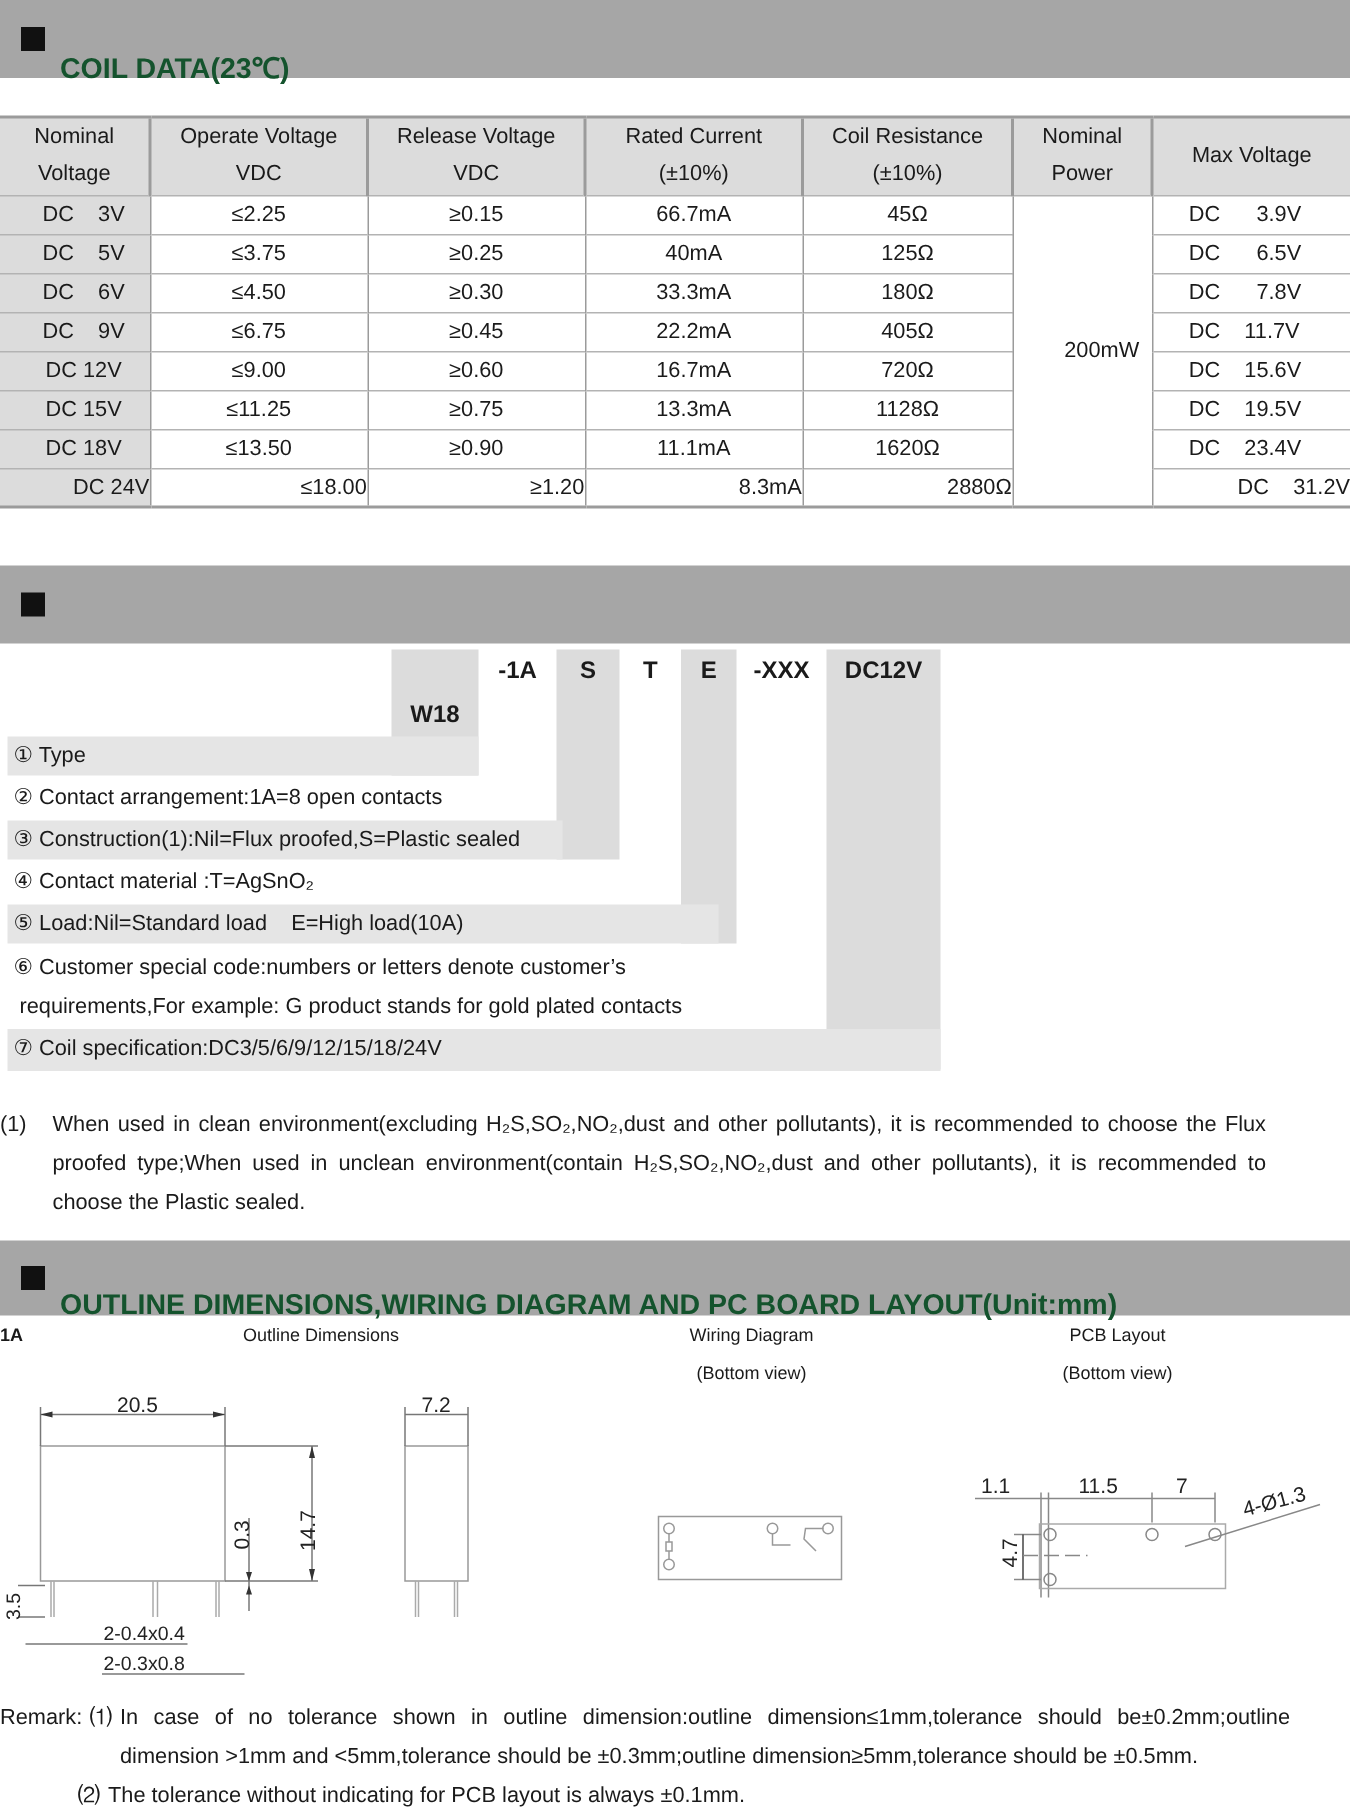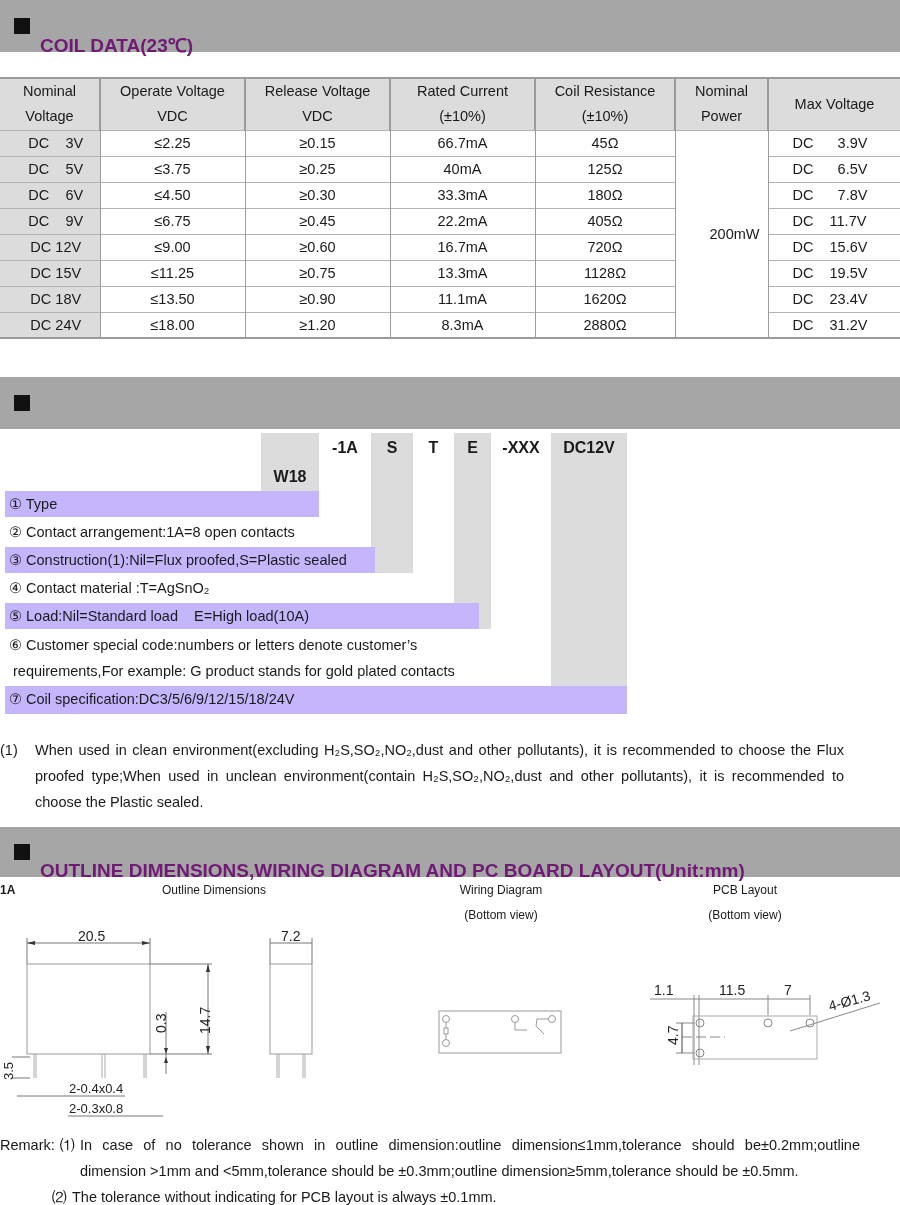--- a/index.html
+++ b/index.html
@@ -4,48 +4,48 @@
 <style>
   * { box-sizing: border-box; margin: 0; padding: 0; }
   html, body { width: 900px; height: 1205px; background: #ffffff; overflow: hidden; }
   body { font-family: "Liberation Sans", sans-serif; color: #1a1a1a; position: relative; }
 
   .section-header {
     position: absolute; left: 0; width: 900px; background: #a6a6a6;
     display: flex; align-items: center; padding-left: 14px;
   }
   .section-header .sq { width: 16px; height: 16px; background: #111; margin-right: 10px; flex-shrink: 0; }
-  .section-header .title { font-weight: bold; font-size: 19px; color: #701a75; letter-spacing: 0px; margin-top: 37px; }
+  .section-header .title { font-weight: bold; font-size: 19px; color: #14532d; letter-spacing: 0px; margin-top: 37px; }
 
   
   table.coil {
     position: absolute; left: 0; top: 77px; width: 900px; border-collapse: collapse;
     font-size: 14.5px; text-align: center;
   }
   table.coil th {
     background: #dcdcdc; font-weight: normal; height: 52px; line-height: 25px;
     border-left: 2px solid #9b9b9b; border-top: 2px solid #9b9b9b;
   }
   table.coil th:first-child { border-left: none; }
   table.coil td {
     height: 26px; border-left: 1.5px solid #9b9b9b; border-top: 1.5px solid #b3b3b3;
   }
   table.coil td:first-child { background: #dcdcdc; border-left: none; padding-left: 12px; }
-  table.coil tr:last-child td { border-bottom: 2px solid #9b9b9b; }
+  table.coil tr:last-child td { border-bottom: 2px solid #9b9b9b; text-align: right; }
   table.coil td.dcv { white-space: pre; font-family: "Liberation Sans", sans-serif; }
   table.coil td.maxv { text-align: left; padding-left: 24px; white-space: pre; }
 
   
   .ord { position: absolute; }
   .ord-code { font-weight: bold; font-size: 16px; text-align: center; line-height: 30px; top: 433px; height: 30px; }
   .ord-bg { background: #dcdcdc; }
   .ord-row {
     position: absolute; left: 5px; font-size: 14.5px; line-height: 26px; padding-left: 4px;
   }
-  .ord-row.shade { background: #c4b5fd; }
+  .ord-row.shade { background: #e5e5e5; }
 
   .note { position: absolute; font-size: 14.5px; line-height: 26px; text-align: justify; }
   .diag-label { position: absolute; font-size: 12px; text-align: center; line-height: 25px; }
 
   svg text { font-family: "Liberation Sans", sans-serif; }
 </style>
 </head>
 <body>
 
 <div class="section-header" style="top:0;height:52px;">

